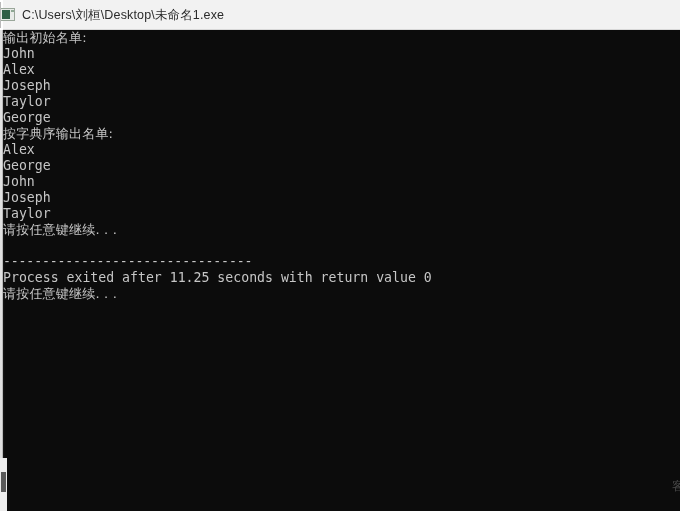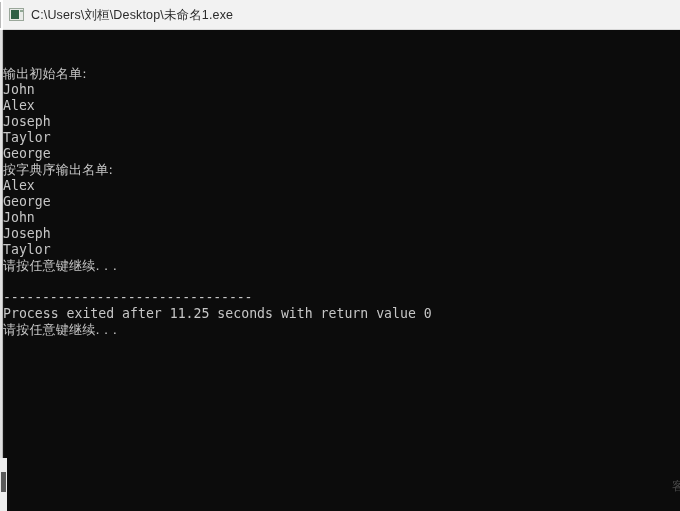--- a/index.html
+++ b/index.html
@@ -27,21 +27,21 @@
     position: absolute;
     left: 0;
     top: 0;
     width: 680px;
     height: 30px;
     background: #f2f2f2;
     border-bottom: 1px solid #d8d8d8;
     box-sizing: border-box;
     display: flex;
     align-items: center;
-    padding-left: 9px;
+    padding-left: 0;
   }
   #title-bar::before {
     content: "";
     position: absolute;
     left: 0;
     top: 0;
     width: 3px;
     height: 30px;
     background: #ffffff;
   }
@@ -133,21 +133,20 @@
     position: absolute;
     left: 3px;
     top: 0px;
     width: 584px;
     color: #c6c6c6;
     font-family: "DejaVu Sans Mono", monospace;
     font-size: 13.2px;
     line-height: 16px;
     white-space: pre;
     letter-spacing: 0px;
-    margin-top: 36px;
   }
   .cline {
     height: 16px;
     white-space: pre;
     display: block;
   }
   .cline.cjk {
     font-family: "DejaVu Sans", sans-serif;
     font-size: 13px;
     letter-spacing: 0.2px;

